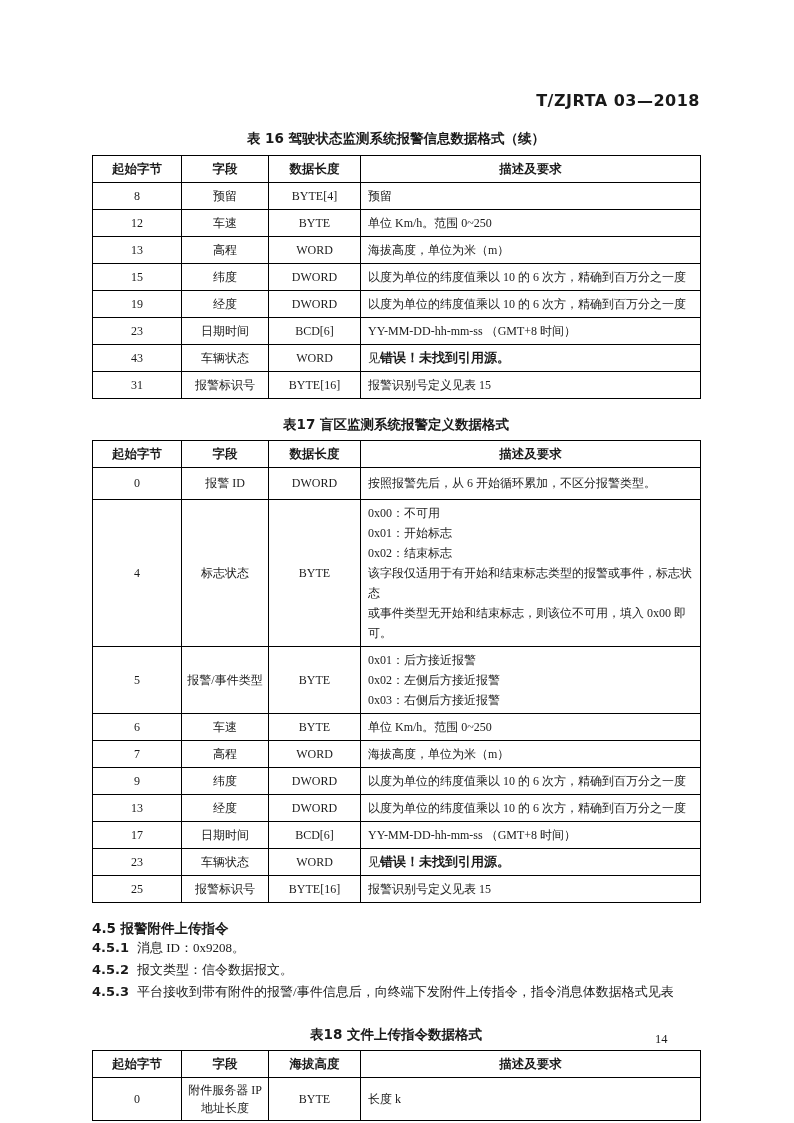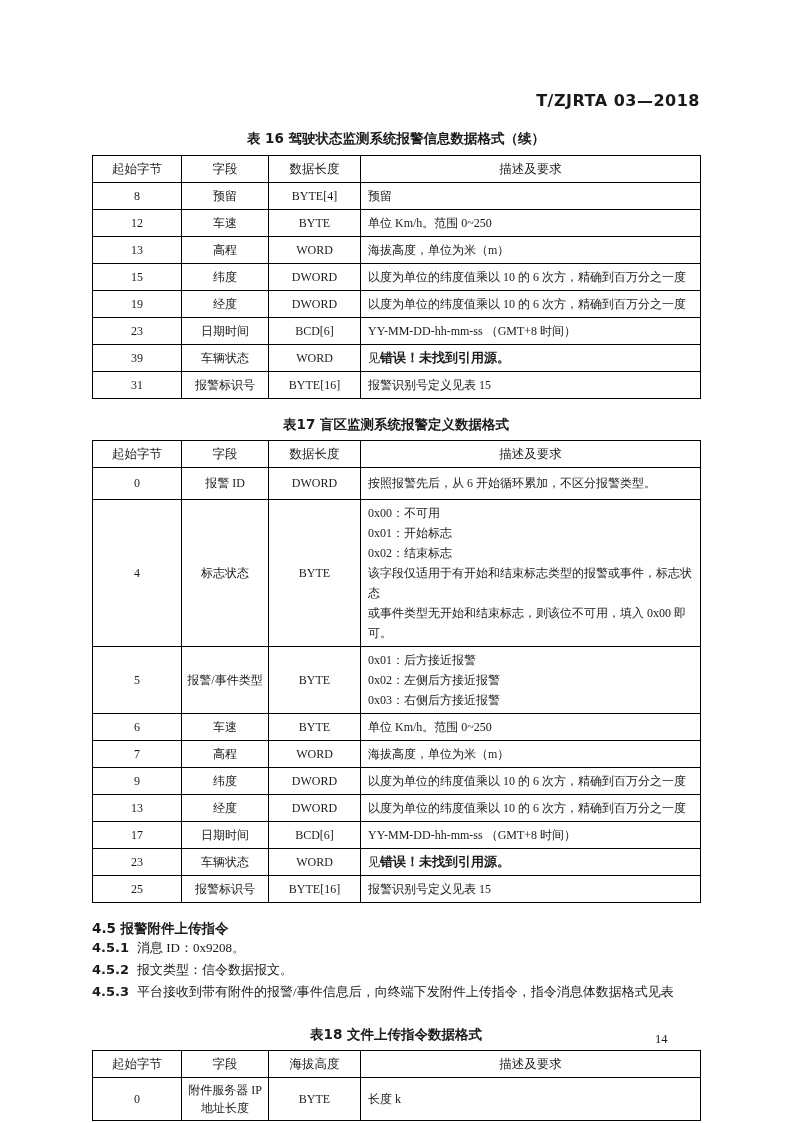--- a/index.html
+++ b/index.html
@@ -26,21 +26,21 @@
   .caption.c18{margin-top:22px;}
 
   table{
     width:608px;border-collapse:collapse;table-layout:fixed;
     margin-top:7px;
   }
   table.t16{margin-top:8px;}
   td,th{border:1px solid #000;overflow:hidden;}
   th{
     font-family:"DejaVu Sans","Liberation Sans",sans-serif;
-    font-weight:normal;font-size:12.5px;height:26px;padding:0 8px;
+    font-weight:bold;font-size:12.5px;height:26px;padding:0 8px;
   }
   td{font-size:12px;height:22px;padding:0 2px;}
   td.c{text-align:center;}
   td.desc{text-align:left;padding:2px 7px;}
   td.desc .line{line-height:20px;}
   .t17 tr.r0 td{height:27px;}
   .t17 tr.r1 td.desc,.t17 tr.r2 td.desc{padding-top:3px;padding-bottom:3px;}
   .t18 td{height:38px;}
   .t18 td.fieldwrap{line-height:18px;padding:2px 6px;text-align:center;}
 
@@ -120,21 +120,21 @@
         <td class="c">DWORD</td>
         <td class="desc">以度为单位的纬度值乘以 10 的 6 次方，精确到百万分之一度</td>
       </tr>
       <tr>
         <td class="c">23</td>
         <td class="c">日期时间</td>
         <td class="c">BCD[6]</td>
         <td class="desc">YY-MM-DD-hh-mm-ss （GMT+8 时间）</td>
       </tr>
       <tr>
-        <td class="c">39</td>
+        <td class="c">43</td>
         <td class="c">车辆状态</td>
         <td class="c">WORD</td>
         <td class="desc"><span>见</span><span class="bold-ref">错误！未找到引用源。</span></td>
       </tr>
       <tr>
         <td class="c">31</td>
         <td class="c">报警标识号</td>
         <td class="c">BYTE[16]</td>
         <td class="desc">报警识别号定义见表 15</td>
       </tr>

